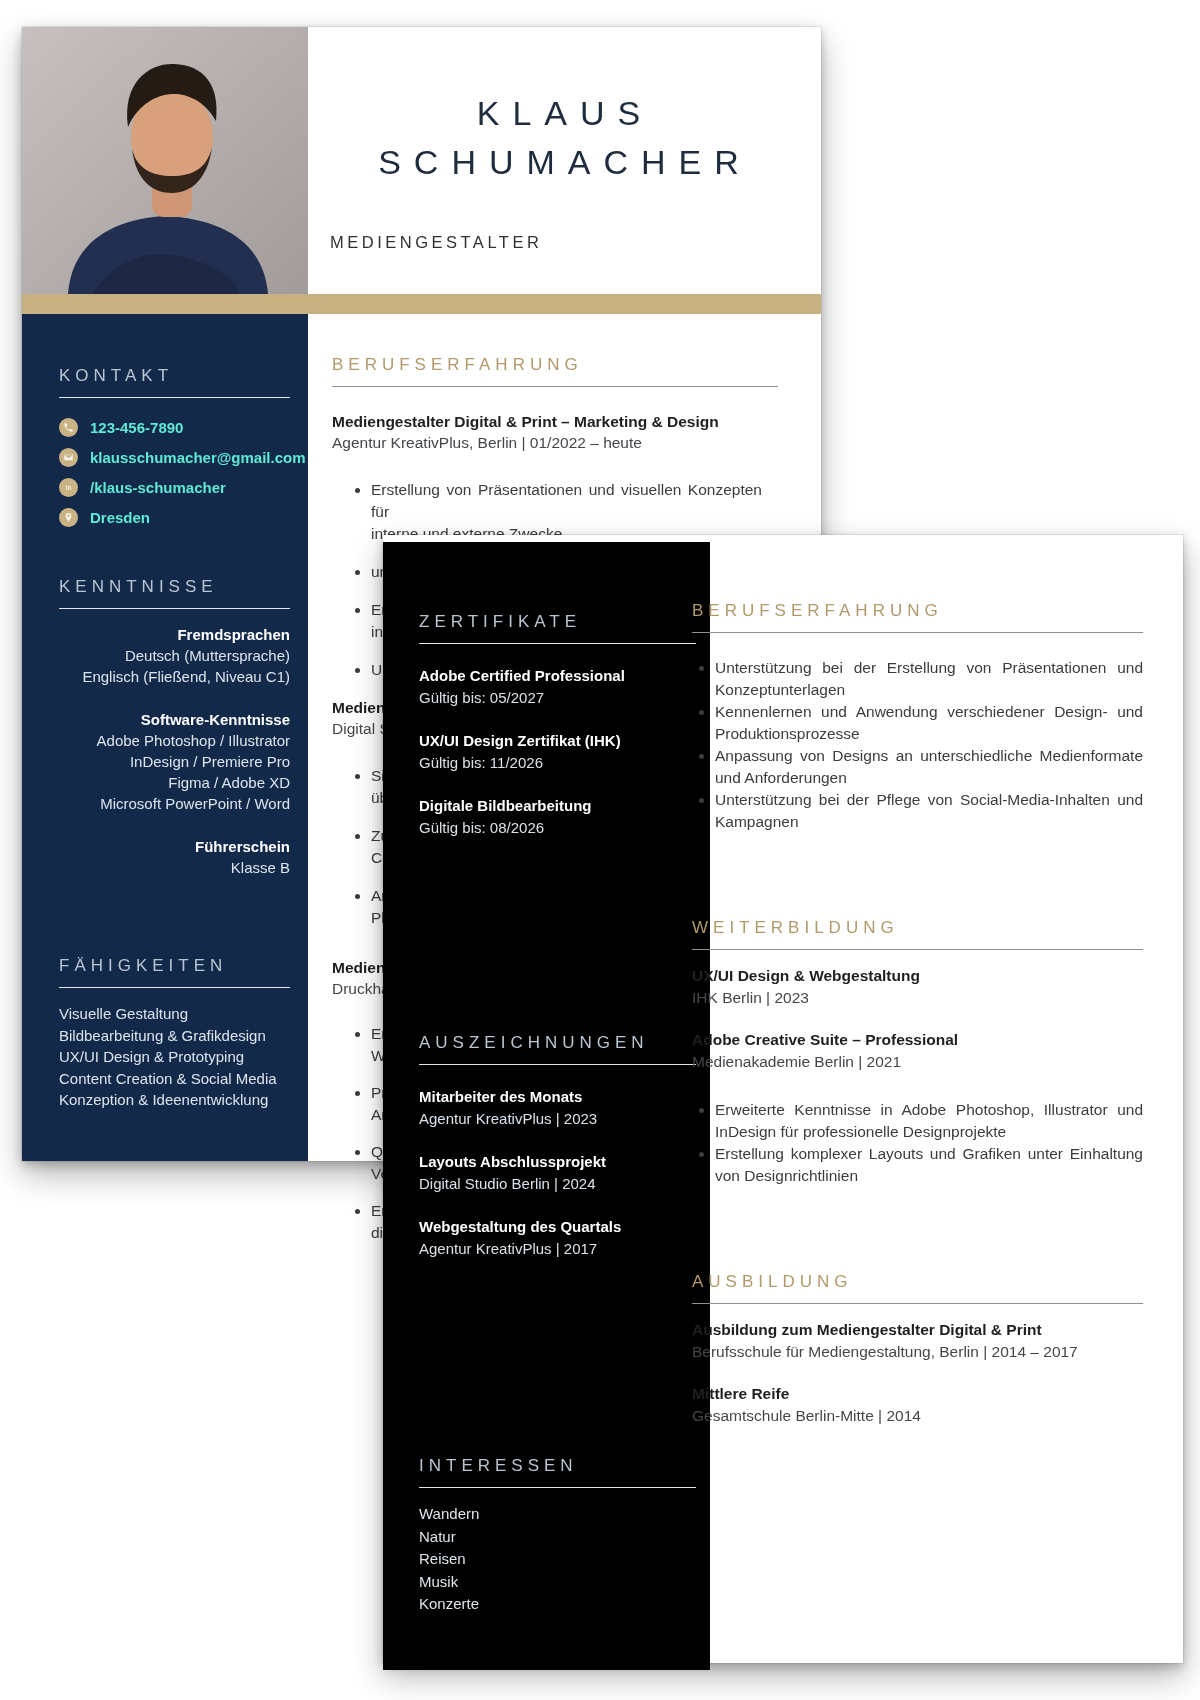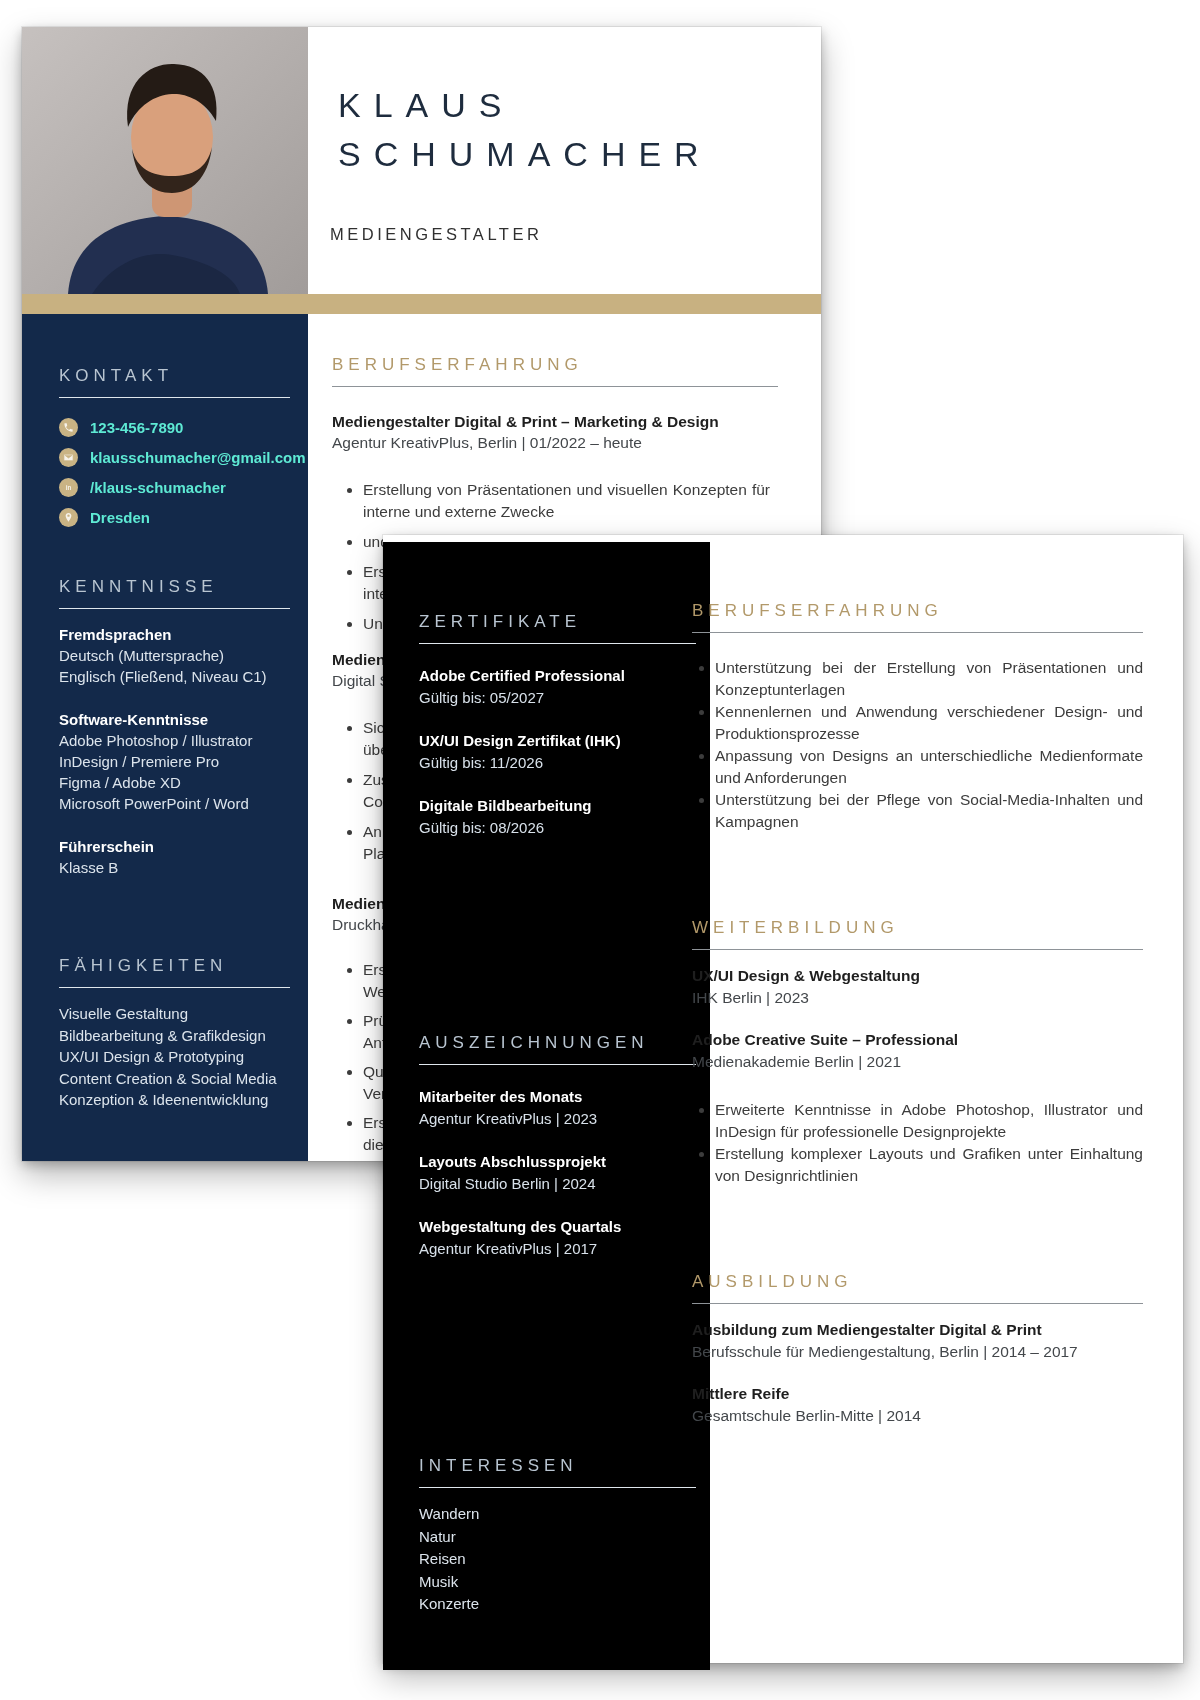--- a/index.html
+++ b/index.html
@@ -30,39 +30,39 @@
   .gold-title{color:#B2996A;}
   .rule{height:0;border:none;margin:11px 0 0;}
   .navy-rule{border-top:1.5px solid #DFE6EC;}
   .gray-rule{border-top:1px solid #8E9398;}
   .c-row{display:flex;align-items:center;margin-top:11px;height:19px;}
   .c-row.first{margin-top:20px;}
   .c-icon{width:19px;height:19px;border-radius:50%;background:#C9B384;flex:0 0 19px;
     display:flex;align-items:center;justify-content:center;}
   .c-icon svg{display:block;}
   .c-text{margin-left:12px;font-size:15px;color:#5eead4;white-space:nowrap;font-weight:bold;}
-  .side-group{margin-top:22px;}
+  .side-group{margin-top:22px;text-align:right;}
   .side-group.first{margin-top:15px;}
   .g-label{font-weight:700;font-size:15px;line-height:21px;color:#FFFFFF;}
   .g-line{font-size:15px;line-height:21px;color:#DCE4EC;}
   .sec-kennt{margin-top:50px;}
   .sec-faehig{margin-top:78px;}
   .skill-list{margin-top:15px;}
   .skill-line{font-size:15px;line-height:21.5px;color:#DCE4EC;}
 
   
   .p1-main{position:absolute;left:310px;top:328px;width:446px;color:#3C3C3C;}
   .job{margin-top:24px;}
   .job.j1{margin-top:24px;}
   .job.j2{margin-top:14px;}
   .job.j3{margin-top:28px;}
   .job h3{margin:0;font-size:15.5px;line-height:21px;font-weight:700;color:#1F1F1F;}
   .meta{font-size:15.5px;line-height:21px;color:#43474B;}
   ul.bullets{margin:26px 0 0;padding:0 0 0 23px;list-style:disc;}
-  ul.bullets li{margin:8px;padding:0;font-size:15.5px;line-height:22px;color:#3C3C3C;}
+  ul.bullets li{margin:16px;padding:0;font-size:15.5px;line-height:22px;color:#3C3C3C;}
   .jl{display:block;text-align:justify;text-align-last:justify;}
   .pl{display:block;text-align:left;}
   .j3 ul.bullets li{line-height:21.5px;}
   .j1 ul.bullets{margin-top:26px;}
   .j3 ul.bullets{margin-top:24px;}
 
   
   .p2-navy{position:absolute;left:0;top:7px;width:327px;height:100%;background:#000000;
     box-sizing:border-box;padding:70px 14px 0 36px;color:#E8EEF4;}
   .n-entry{margin-top:21px;}
@@ -107,21 +107,21 @@
         <path d="M46 267 C50 214 92 192 143 189 C204 192 242 218 246 267 Z" fill="#222F50"></path>
         <path d="M70 267 C95 230 130 224 150 228 C185 234 212 248 218 267 Z" fill="#1B2743"></path>
         <rect x="130" y="146" width="40" height="44" rx="12" fill="#CE9674"></rect>
         <ellipse cx="150" cy="110" rx="41" ry="49" fill="#D9A07C"></ellipse>
         <path d="M110 122 C114 154 131 166 150 166 C169 166 186 152 190 120 C185 142 170 149 150 149 C130 149 115 142 110 122 Z" fill="#32241B"></path>
         <path d="M106 100 C100 54 128 36 152 37 C182 38 198 58 194 94 C182 72 162 66 150 67 C133 68 116 78 106 100 Z" fill="#241B15"></path>
       </svg>
     </div>
 
     <header class="p1-header">
-      <h1 style="margin:8px;font-weight:500;">
+      <h1 style="margin:16px;font-weight:500;text-align:center;">
         <span class="name-line">KLAUS</span>
         <span class="name-line">SCHUMACHER</span>
       </h1>
       <div class="role">MEDIENGESTALTER</div>
     </header>
 
     <div class="gold-stripe"></div>
 
     <aside class="sidebar">
 

